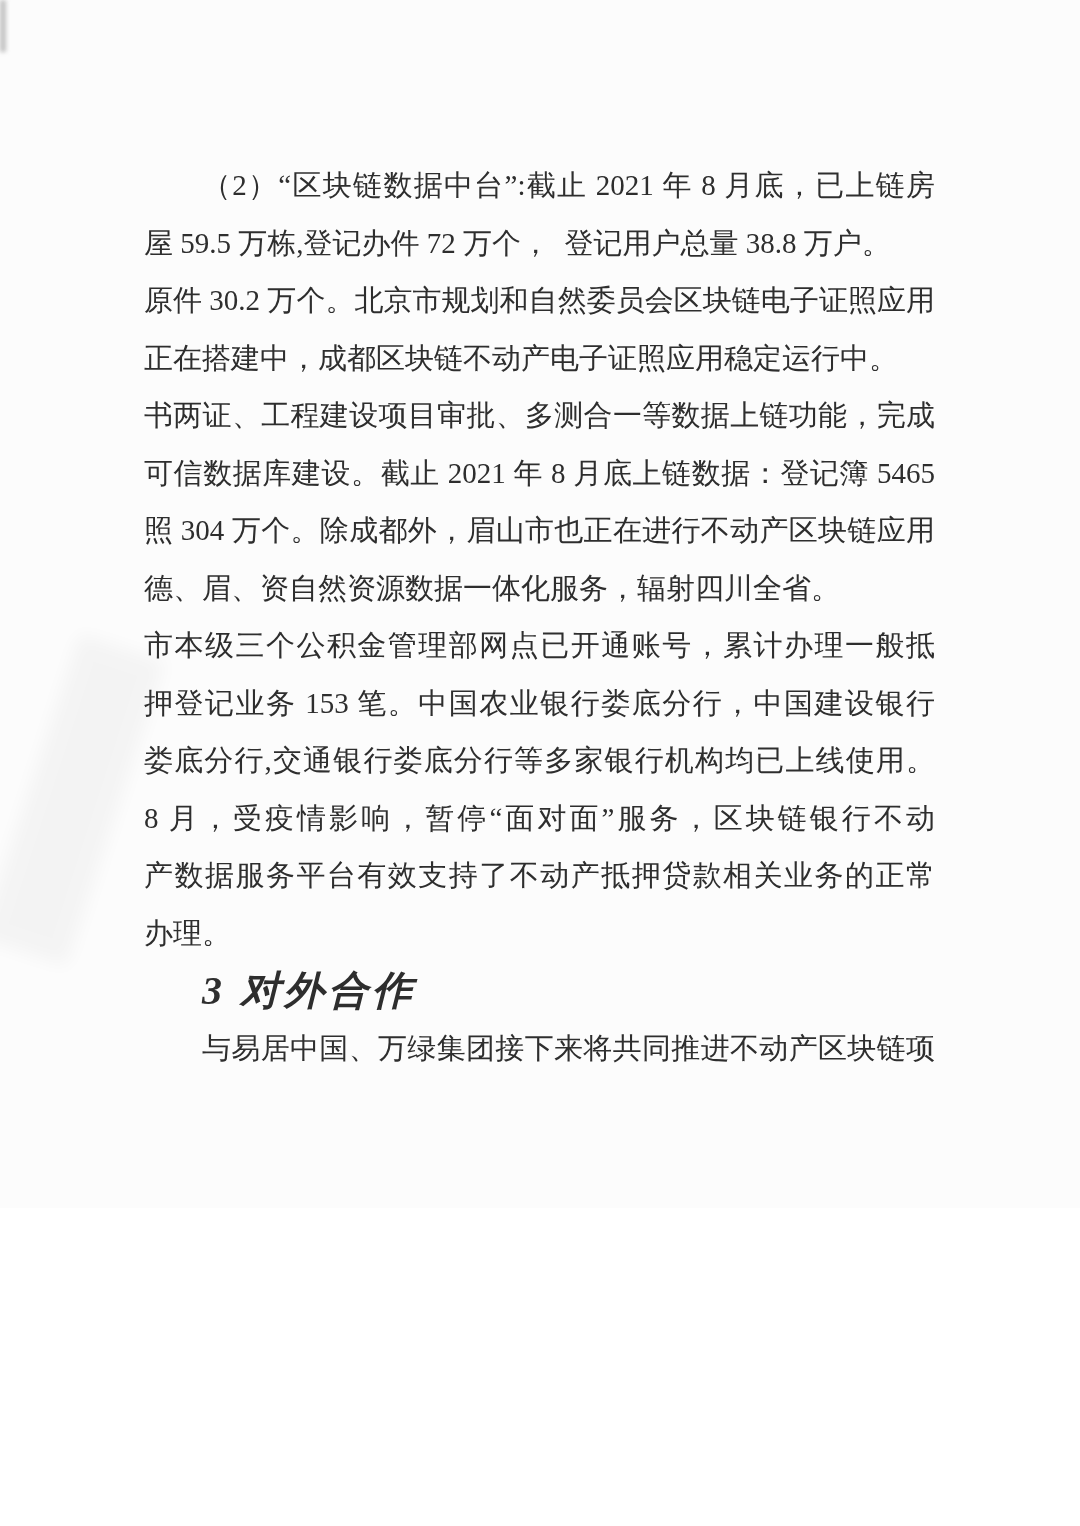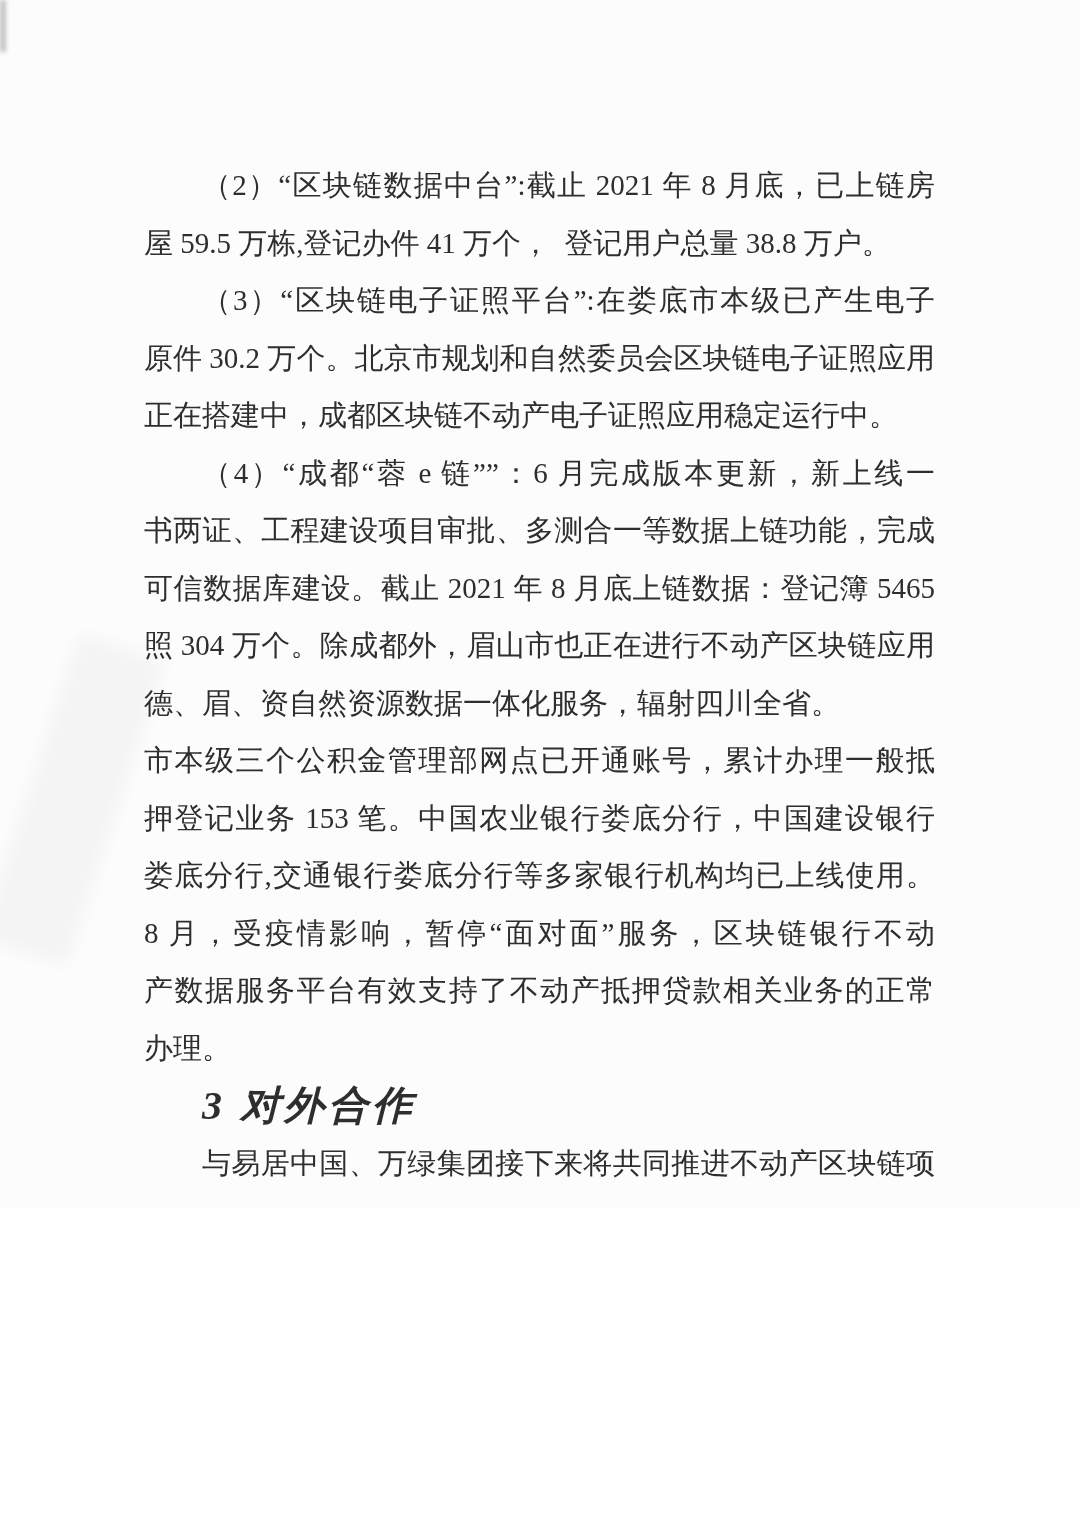--- a/index.html
+++ b/index.html
@@ -60,31 +60,29 @@
 <div class="page">
 
   <div class="smudge smudge-a"></div>
   <div class="smudge smudge-b"></div>
   <div class="smudge smudge-c"></div>
 
   <main class="doc">
 
     <p class="para">
       <span class="line ind j" style="display:block">（2）“区块链数据中台”:截止 2021 年 8 月底，已上链房</span>
-      <span class="line" style="display:block">屋 59.5 万栋,登记办件 41 万个，  登记用户总量 38.8 万户。</span>
+      <span class="line" style="display:block">屋 59.5 万栋,登记办件 72 万个，  登记用户总量 38.8 万户。</span>
     </p>
 
     <p class="para">
-      <span class="line ind j" style="display:block">（3）“区块链电子证照平台”:在娄底市本级已产生电子</span>
       <span class="line j" style="display:block">原件 30.2 万个。北京市规划和自然委员会区块链电子证照应用</span>
       <span class="line" style="display:block">正在搭建中，成都区块链不动产电子证照应用稳定运行中。</span>
     </p>
 
     <p class="para">
-      <span class="line ind j" style="display:block">（4）“成都“蓉 e 链””：6 月完成版本更新，新上线一</span>
       <span class="line j" style="display:block">书两证、工程建设项目审批、多测合一等数据上链功能，完成</span>
       <span class="line j" style="display:block">可信数据库建设。截止 2021 年 8 月底上链数据：登记簿 5465</span>
       <span class="line j" style="display:block">照 304 万个。除成都外，眉山市也正在进行不动产区块链应用</span>
       <span class="line" style="display:block">德、眉、资自然资源数据一体化服务，辐射四川全省。</span>
     </p>
 
     <p class="para">
       <span class="line j" style="display:block">市本级三个公积金管理部网点已开通账号，累计办理一般抵</span>
       <span class="line j" style="display:block">押登记业务 153 笔。中国农业银行娄底分行，中国建设银行</span>
       <span class="line j" style="display:block">娄底分行,交通银行娄底分行等多家银行机构均已上线使用。</span>

